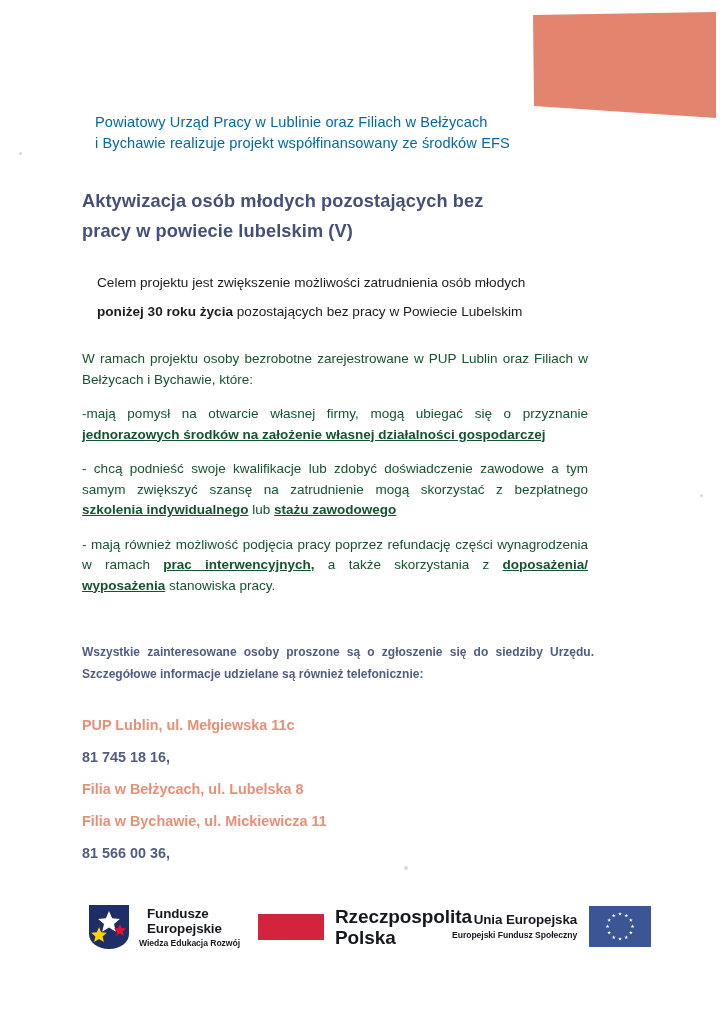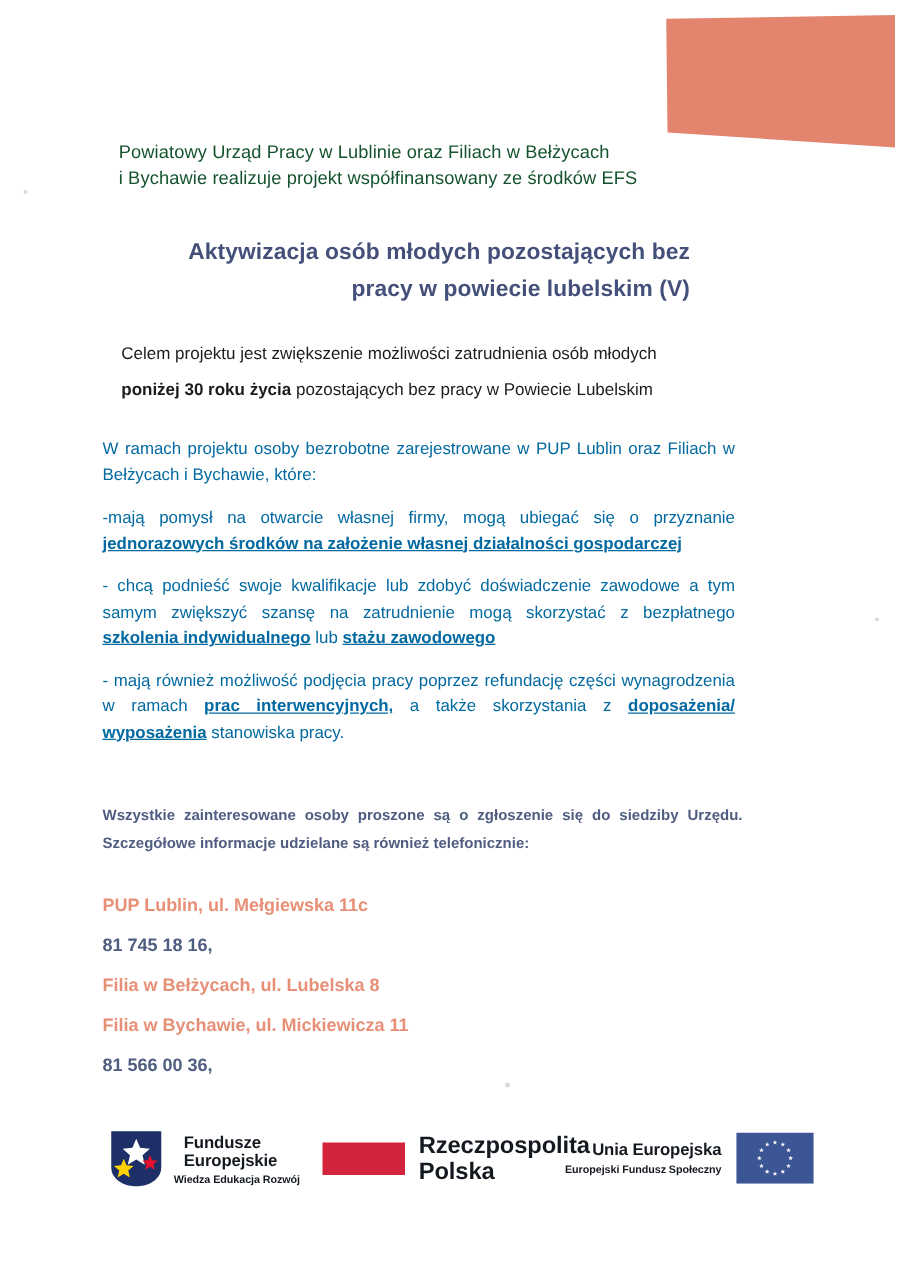--- a/index.html
+++ b/index.html
@@ -28,32 +28,32 @@
     height: 130px;
     pointer-events: none;
   }
 
   
   .intro-lines {
     position: absolute;
     left: 95px;
     top: 112px;
     width: 540px;
-    color: #14532d;
+    color: #0369a1;
     font-size: 14.6px;
     line-height: 21px;
     letter-spacing: 0.1px;
   }
 
   .main-title {
     position: absolute;
     left: 82px;
     top: 186px;
     width: 470px;
-    text-align: right;
+    text-align: left;
     color: #44507a;
     font-size: 18.2px;
     font-weight: bold;
     line-height: 30px;
     letter-spacing: 0.1px;
   }
 
   
   .goal {
     position: absolute;
@@ -65,21 +65,21 @@
     line-height: 29px;
   }
   .goal b { font-weight: bold; }
 
   
   .body-block {
     position: absolute;
     left: 82px;
     top: 349px;
     width: 506px;
-    color: #0369a1;
+    color: #14532d;
     font-size: 13.5px;
     line-height: 20.5px;
     text-align: justify;
   }
   .body-block p {
     margin: 0 0 14px 0;
   }
   .body-block p:last-child { margin-bottom: 0; }
   .u { text-decoration: underline; font-weight: bold; }
 

